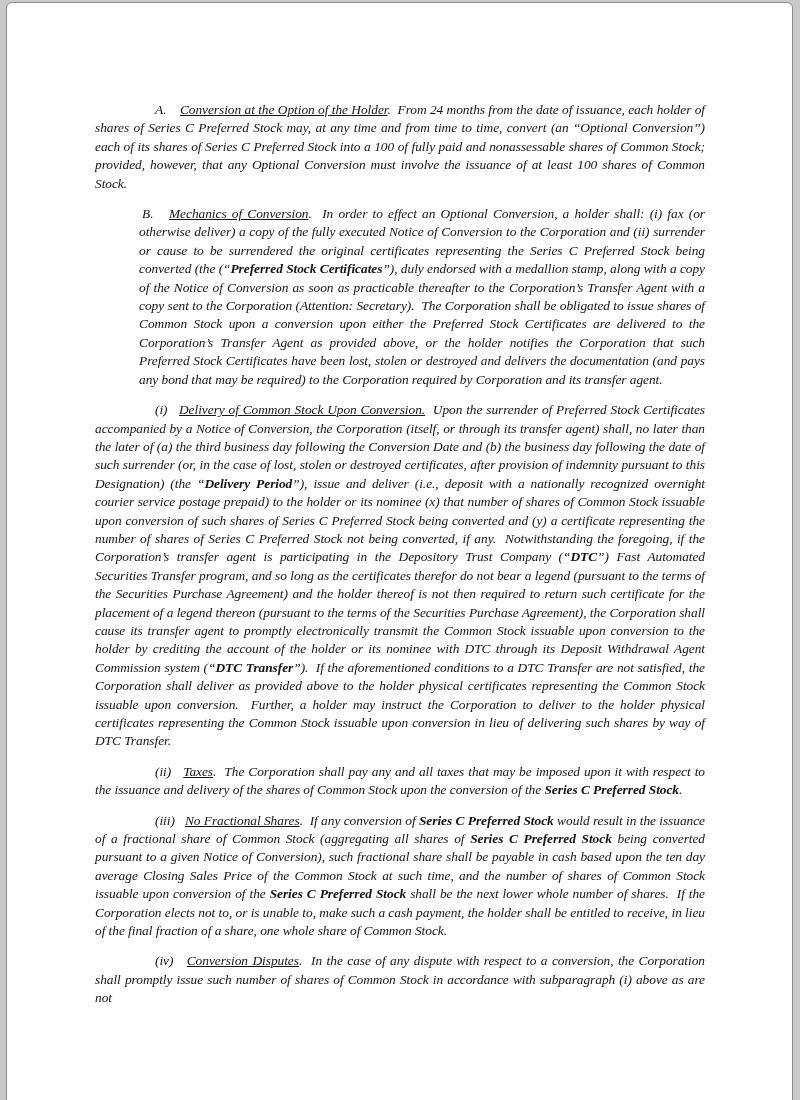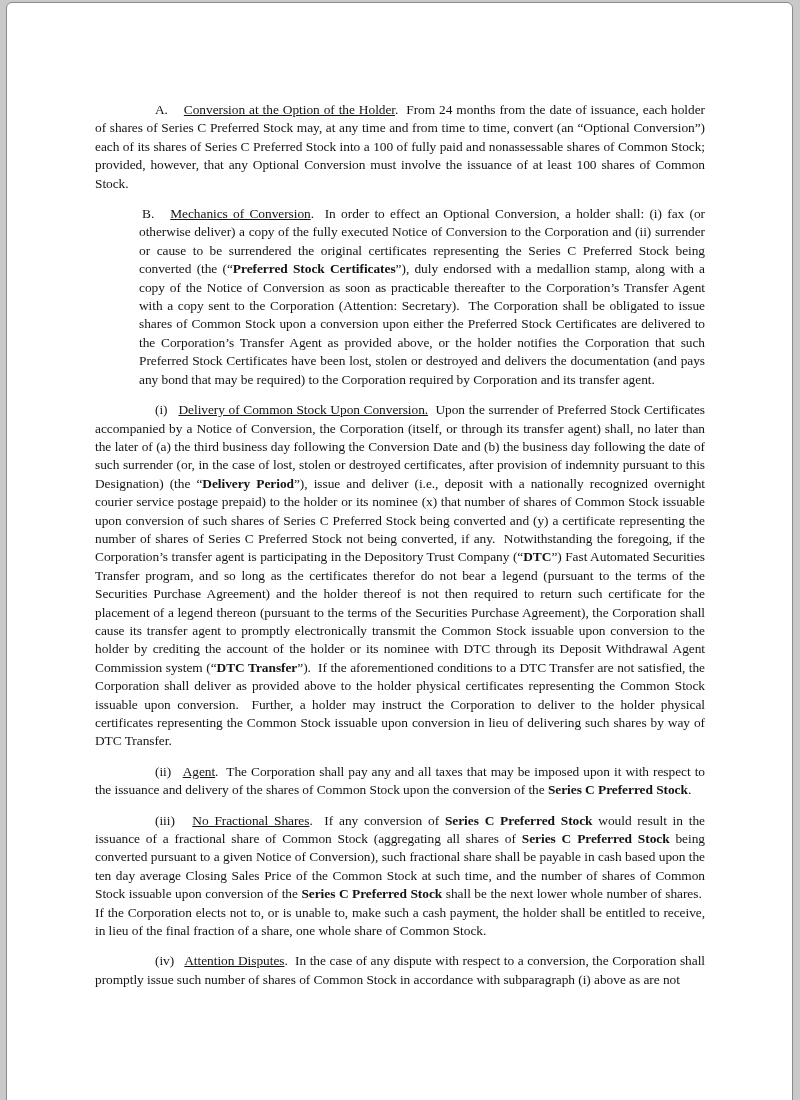--- a/index.html
+++ b/index.html
@@ -25,35 +25,36 @@
     border-radius: 6px;
   }
   .doc-body {
     padding: 98px 87px 40px 88px;
     font-family: "Liberation Serif", "DejaVu Serif", serif;
     font-size: 13.4px;
     line-height: 18.4px;
     letter-spacing: -0.05px;
     color: var(--text-color, #141414);
     text-align: justify;
+    font-style: italic;
   }
   p.para {
     margin: 0 0 12px 0;
   }
   p.para.indent-wide { text-indent: 60px; }
   p.para.indent-none { text-indent: 3px; margin-left: 44px; }
   .seg-n { }
   .seg-b { font-weight: bold; }
   .seg-u { text-decoration: underline; }
 </style>
 </head>
 <body>
 
 <div class="page">
   <div class="doc-body">
       <p class="para indent-wide"><span class="seg-n">A.&nbsp;&nbsp;&nbsp; </span><span class="seg-u">Conversion at the Option of the Holder</span><span class="seg-n">.&nbsp; From 24 months from the date of issuance, each holder of shares of Series C Preferred Stock may, at any time and from time to time, convert (an “Optional Conversion”) each of its shares of Series C Preferred Stock into a 100 of fully paid and nonassessable shares of Common Stock; provided, however, that any Optional Conversion must involve the issuance of at least 100 shares of Common Stock.</span></p>
       <p class="para indent-none"><span class="seg-n">B.&nbsp;&nbsp; </span><span class="seg-u">Mechanics of Conversion</span><span class="seg-n">.&nbsp; In order to effect an Optional Conversion, a holder shall: (i) fax (or otherwise deliver) a copy of the fully executed Notice of Conversion to the Corporation and (ii) surrender or cause to be surrendered the original certificates representing the Series C Preferred Stock being converted (the (“</span><span class="seg-b">Preferred Stock Certificates</span><span class="seg-n">”), duly endorsed with a medallion stamp, along with a copy of the Notice of Conversion as soon as practicable thereafter to the Corporation’s Transfer Agent with a copy sent to the Corporation (Attention: Secretary).&nbsp; The Corporation shall be obligated to issue shares of Common Stock upon a conversion upon either the Preferred Stock Certificates are delivered to the Corporation’s Transfer Agent as provided above, or the holder notifies the Corporation that such Preferred Stock Certificates have been lost, stolen or destroyed and delivers the documentation (and pays any bond that may be required) to the Corporation required by Corporation and its transfer agent.</span></p>
       <p class="para indent-wide"><span class="seg-n">(i)&nbsp;&nbsp; </span><span class="seg-u">Delivery of Common Stock Upon Conversion.</span><span class="seg-n">&nbsp; Upon the surrender of Preferred Stock Certificates accompanied by a Notice of Conversion, the Corporation (itself, or through its transfer agent) shall, no later than the later of (a) the third business day following the Conversion Date and (b) the business day following the date of such surrender (or, in the case of lost, stolen or destroyed certificates, after provision of indemnity pursuant to this Designation) (the “</span><span class="seg-b">Delivery Period</span><span class="seg-n">”), issue and deliver (i.e., deposit with a nationally recognized overnight courier service postage prepaid) to the holder or its nominee (x) that number of shares of Common Stock issuable upon conversion of such shares of Series C Preferred Stock being converted and (y) a certificate representing the number of shares of Series C Preferred Stock not being converted, if any.&nbsp; Notwithstanding the foregoing, if the Corporation’s transfer agent is participating in the Depository Trust Company (“</span><span class="seg-b">DTC</span><span class="seg-n">”) Fast Automated Securities Transfer program, and so long as the certificates therefor do not bear a legend (pursuant to the terms of the Securities Purchase Agreement) and the holder thereof is not then required to return such certificate for the placement of a legend thereon (pursuant to the terms of the Securities Purchase Agreement), the Corporation shall cause its transfer agent to promptly electronically transmit the Common Stock issuable upon conversion to the holder by crediting the account of the holder or its nominee with DTC through its Deposit Withdrawal Agent Commission system (“</span><span class="seg-b">DTC Transfer</span><span class="seg-n">”).&nbsp; If the aforementioned conditions to a DTC Transfer are not satisfied, the Corporation shall deliver as provided above to the holder physical certificates representing the Common Stock issuable upon conversion.&nbsp; Further, a holder may instruct the Corporation to deliver to the holder physical certificates representing the Common Stock issuable upon conversion in lieu of delivering such shares by way of DTC Transfer.</span></p>
-      <p class="para indent-wide"><span class="seg-n">(ii)&nbsp;&nbsp; </span><span class="seg-u">Agent</span><span class="seg-n">.&nbsp; The Corporation shall pay any and all taxes that may be imposed upon it with respect to the issuance and delivery of the shares of Common Stock upon the conversion of the </span><span class="seg-b">Series C Preferred Stock</span><span class="seg-n">.</span></p>
+      <p class="para indent-wide"><span class="seg-n">(ii)&nbsp;&nbsp; </span><span class="seg-u">Taxes</span><span class="seg-n">.&nbsp; The Corporation shall pay any and all taxes that may be imposed upon it with respect to the issuance and delivery of the shares of Common Stock upon the conversion of the </span><span class="seg-b">Series C Preferred Stock</span><span class="seg-n">.</span></p>
       <p class="para indent-wide"><span class="seg-n">(iii)&nbsp;&nbsp; </span><span class="seg-u">No Fractional Shares</span><span class="seg-n">.&nbsp; If any conversion of </span><span class="seg-b">Series C Preferred Stock</span><span class="seg-n"> would result in the issuance of a fractional share of Common Stock (aggregating all shares of </span><span class="seg-b">Series C Preferred Stock</span><span class="seg-n"> being converted pursuant to a given Notice of Conversion), such fractional share shall be payable in cash based upon the ten day average Closing Sales Price of the Common Stock at such time, and the number of shares of Common Stock issuable upon conversion of the </span><span class="seg-b">Series C Preferred Stock</span><span class="seg-n"> shall be the next lower whole number of shares.&nbsp; If the Corporation elects not to, or is unable to, make such a cash payment, the holder shall be entitled to receive, in lieu of the final fraction of a share, one whole share of Common Stock.</span></p>
-      <p class="para indent-wide"><span class="seg-n">(iv)&nbsp;&nbsp; </span><span class="seg-u">Attention Disputes</span><span class="seg-n">.&nbsp; In the case of any dispute with respect to a conversion, the Corporation shall promptly issue such number of shares of Common Stock in accordance with subparagraph (i) above as are not</span></p>
+      <p class="para indent-wide"><span class="seg-n">(iv)&nbsp;&nbsp; </span><span class="seg-u">Conversion Disputes</span><span class="seg-n">.&nbsp; In the case of any dispute with respect to a conversion, the Corporation shall promptly issue such number of shares of Common Stock in accordance with subparagraph (i) above as are not</span></p>
     </div>
 </div>
 
 </body></html>

